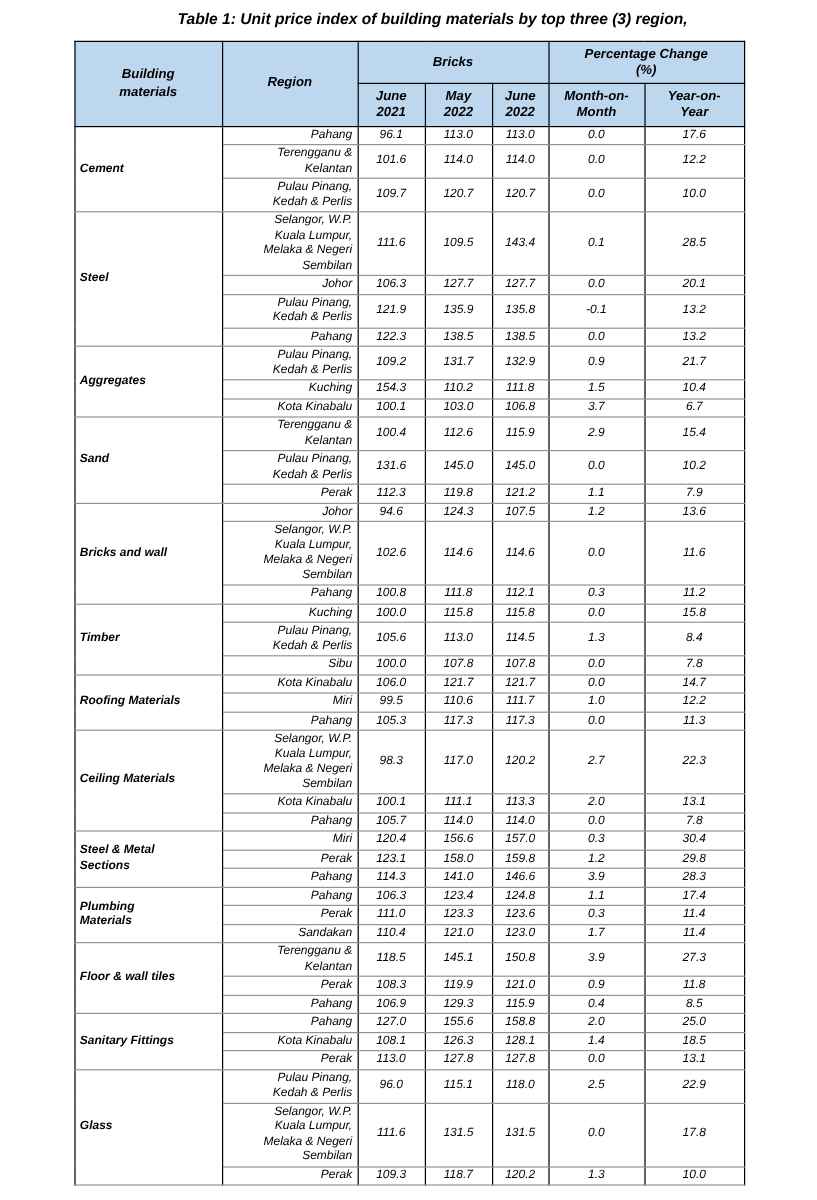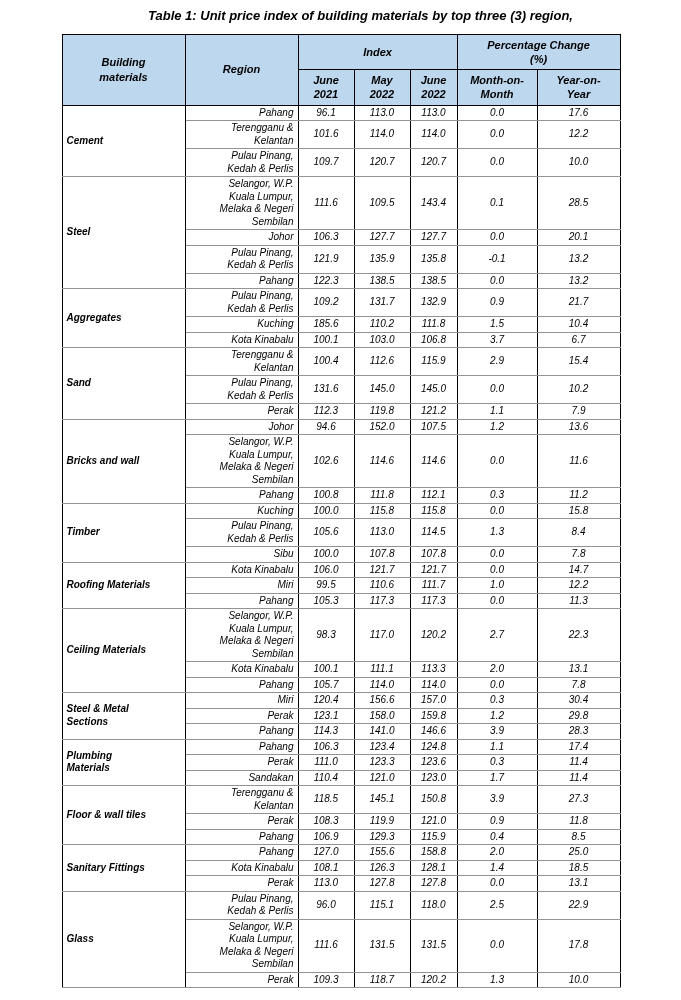--- a/index.html
+++ b/index.html
@@ -78,21 +78,21 @@
         <col style="width:56px">
         <col style="width:47px">
         <col style="width:80px">
         <col style="width:83px">
       </colgroup>
       <thead>
         <tr>
           <th rowspan="2">Building
 materials</th>
           <th rowspan="2">Region</th>
-          <th colspan="3">Index</th>
+          <th colspan="3">Bricks</th>
           <th colspan="2">Percentage Change
 (%)</th>
         </tr>
         <tr>
           <th>June
 2021</th>
           <th>May
 2022</th>
           <th>June
 2022</th>
@@ -172,21 +172,21 @@
             <td class="region-cell">Pulau Pinang,
 Kedah &amp; Perlis</td>
             <td class="num-cell">109.2</td>
             <td class="num-cell">131.7</td>
             <td class="num-cell">132.9</td>
             <td class="num-cell">0.9</td>
             <td class="num-cell">21.7</td>
           </tr>
           <tr>
             <td class="region-cell">Kuching</td>
-            <td class="num-cell">185.6</td>
+            <td class="num-cell">154.3</td>
             <td class="num-cell">110.2</td>
             <td class="num-cell">111.8</td>
             <td class="num-cell">1.5</td>
             <td class="num-cell">10.4</td>
           </tr>
           <tr>
             <td class="region-cell">Kota Kinabalu</td>
             <td class="num-cell">100.1</td>
             <td class="num-cell">103.0</td>
             <td class="num-cell">106.8</td>
@@ -217,21 +217,21 @@
             <td class="num-cell">112.3</td>
             <td class="num-cell">119.8</td>
             <td class="num-cell">121.2</td>
             <td class="num-cell">1.1</td>
             <td class="num-cell">7.9</td>
           </tr>
           <tr class="group-start">
             <td rowspan="3" class="material-cell">Bricks and wall</td>
             <td class="region-cell">Johor</td>
             <td class="num-cell">94.6</td>
-            <td class="num-cell">152.0</td>
+            <td class="num-cell">124.3</td>
             <td class="num-cell">107.5</td>
             <td class="num-cell">1.2</td>
             <td class="num-cell">13.6</td>
           </tr>
           <tr>
             <td class="region-cell">Selangor, W.P.
 Kuala Lumpur,
 Melaka &amp; Negeri
 Sembilan</td>
             <td class="num-cell">102.6</td>

